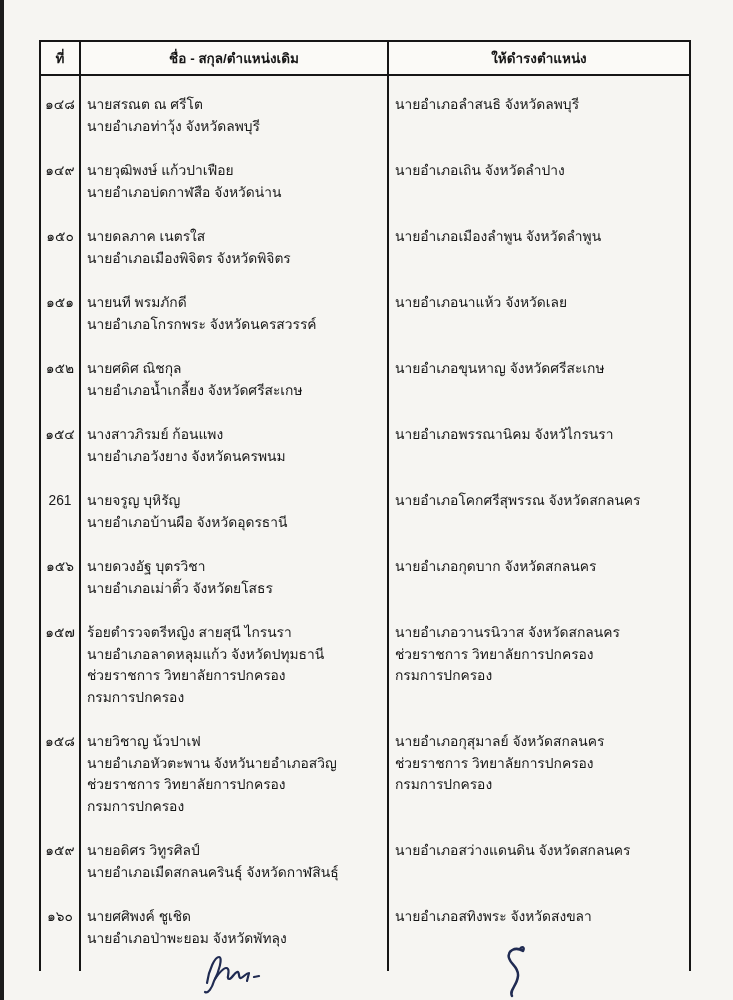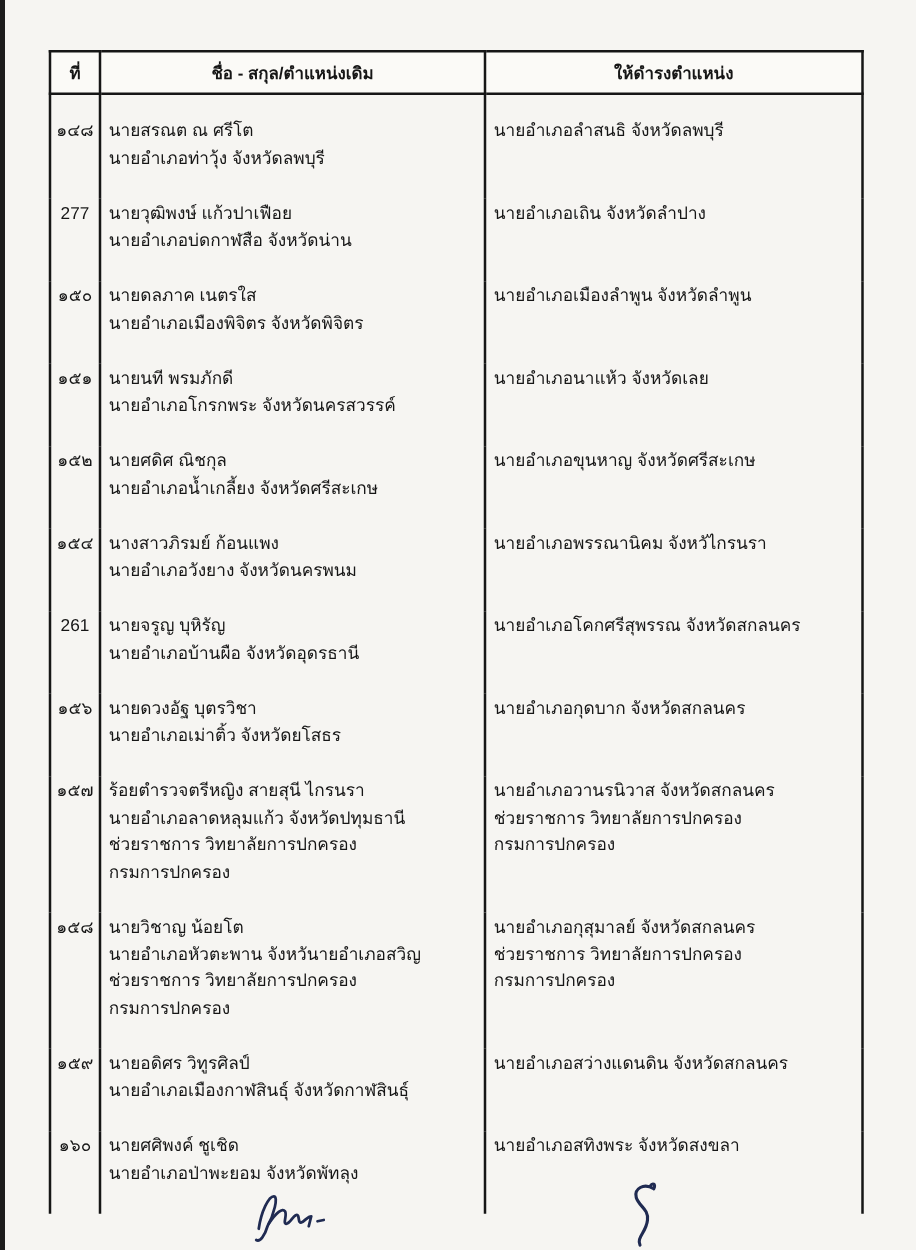--- a/index.html
+++ b/index.html
@@ -73,21 +73,21 @@
     <td class="c-former">
             <div class="line">นายสรณต ณ ศรีโต</div>
             <div class="line">นายอำเภอท่าวุ้ง จังหวัดลพบุรี</div>
           </td>
     <td class="c-new">
             <div class="line">นายอำเภอลำสนธิ จังหวัดลพบุรี</div>
           </td>
   </tr>
 
   <tr>
-    <td class="c-no">277</td>
+    <td class="c-no">๑๔๙</td>
     <td class="c-former">
             <div class="line">นายวุฒิพงษ์ แก้วปาเฟือย</div>
             <div class="line">นายอำเภอบ่ดกาฬสือ จังหวัดน่าน</div>
           </td>
     <td class="c-new">
             <div class="line">นายอำเภอเถิน จังหวัดลำปาง</div>
           </td>
   </tr>
 
   <tr>
@@ -168,37 +168,37 @@
     <td class="c-new">
             <div class="line">นายอำเภอวานรนิวาส จังหวัดสกลนคร</div>
             <div class="line">ช่วยราชการ วิทยาลัยการปกครอง</div>
             <div class="line">กรมการปกครอง</div>
           </td>
   </tr>
 
   <tr>
     <td class="c-no">๑๕๘</td>
     <td class="c-former">
-            <div class="line">นายวิชาญ น้อยโต</div>
+            <div class="line">นายวิชาญ น้วปาเฟ</div>
             <div class="line">นายอำเภอหัวตะพาน จังหวันายอำเภอสวิญ</div>
             <div class="line">ช่วยราชการ วิทยาลัยการปกครอง</div>
             <div class="line">กรมการปกครอง</div>
           </td>
     <td class="c-new">
             <div class="line">นายอำเภอกุสุมาลย์ จังหวัดสกลนคร</div>
             <div class="line">ช่วยราชการ วิทยาลัยการปกครอง</div>
             <div class="line">กรมการปกครอง</div>
           </td>
   </tr>
 
   <tr>
     <td class="c-no">๑๕๙</td>
     <td class="c-former">
             <div class="line">นายอดิศร วิทูรศิลป์</div>
-            <div class="line">นายอำเภอเมืองกาฬสินธุ์ จังหวัดกาฬสินธุ์</div>
+            <div class="line">นายอำเภอเมืดสกลนครินธุ์ จังหวัดกาฬสินธุ์</div>
           </td>
     <td class="c-new">
             <div class="line">นายอำเภอสว่างแดนดิน จังหวัดสกลนคร</div>
           </td>
   </tr>
 
   <tr>
     <td class="c-no">๑๖๐</td>
     <td class="c-former">
             <div class="line">นายศศิพงค์ ชูเชิด</div>

